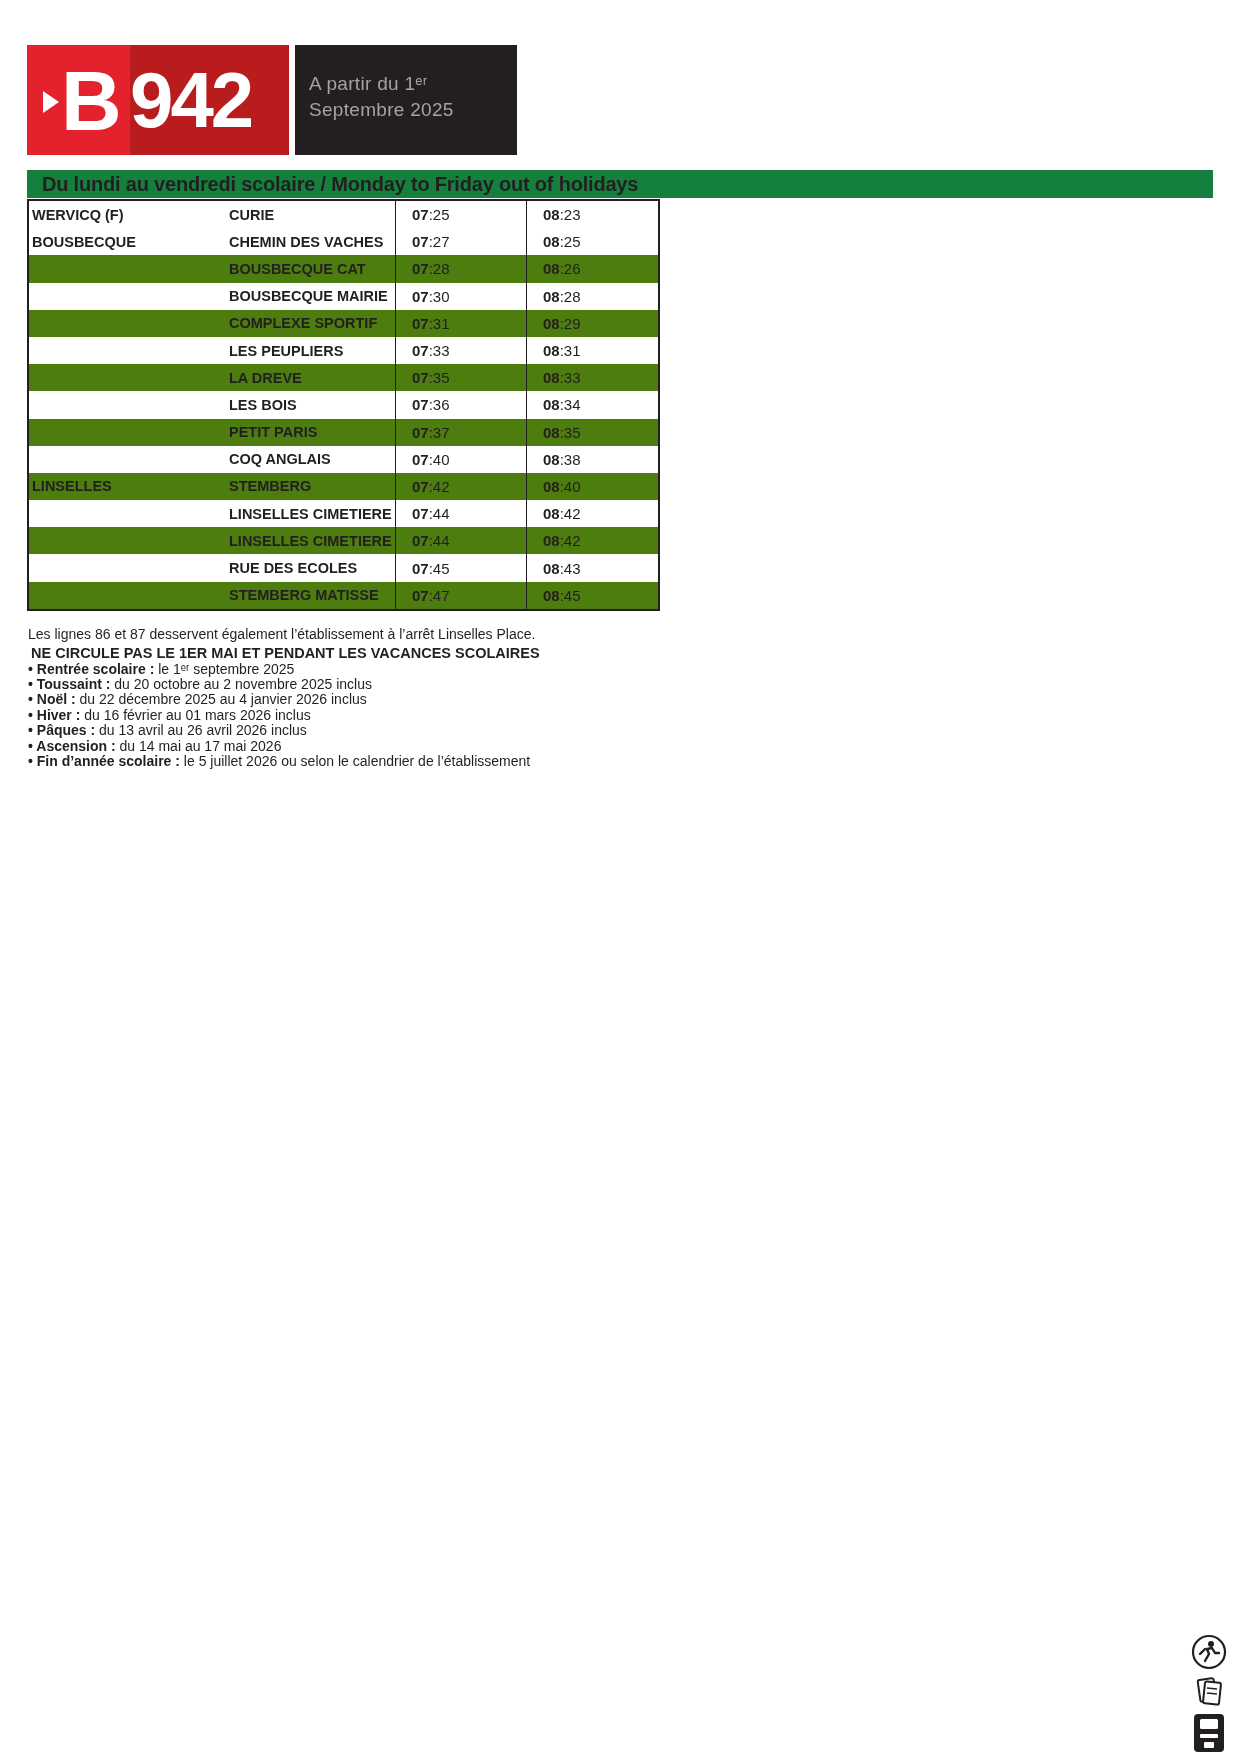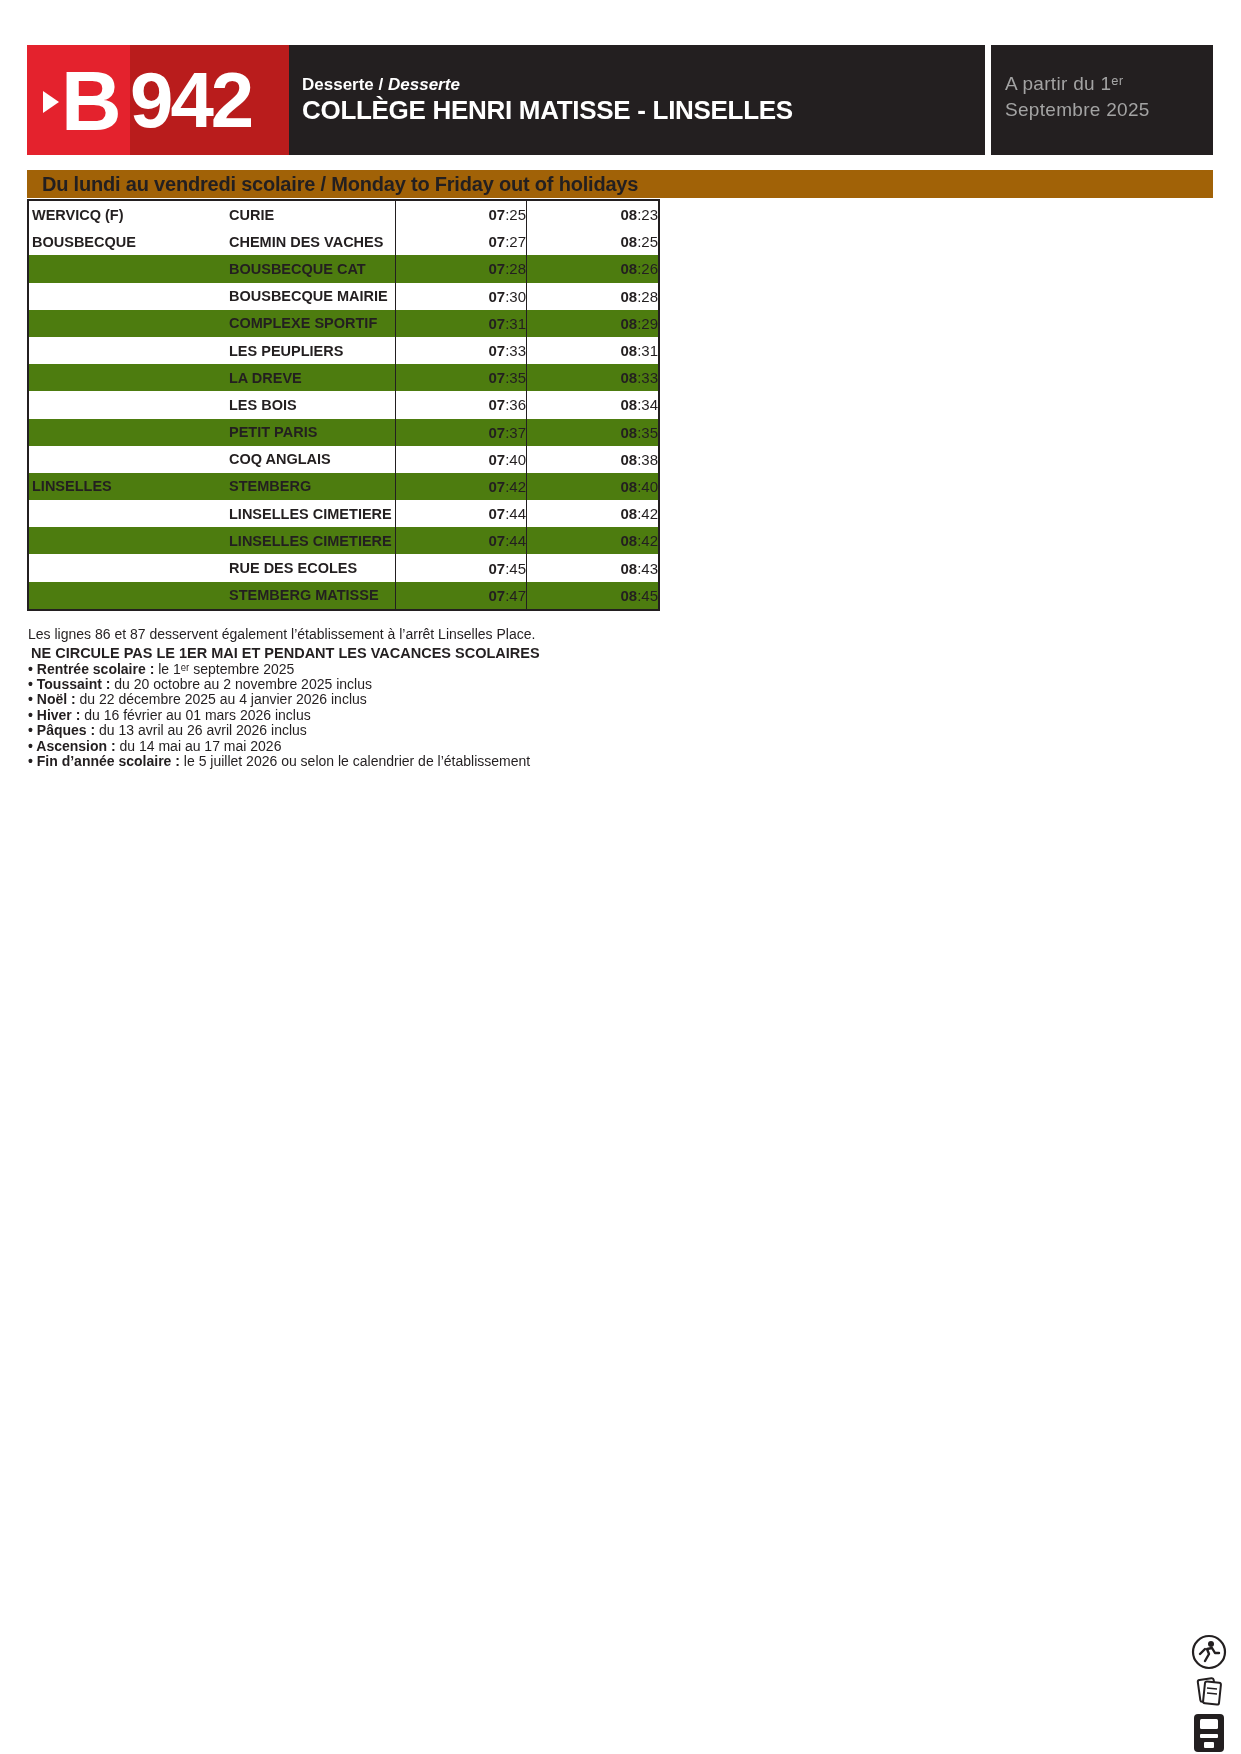--- a/index.html
+++ b/index.html
@@ -13,30 +13,30 @@
   .logo-tri{position:absolute;left:16px;top:46px;width:0;height:0;border-top:11px solid transparent;border-bottom:11px solid transparent;border-left:16px solid #fff;}
   .line-box{width:159px;height:110px;background:#b91c1c;color:#fff;display:flex;align-items:center;justify-content:flex-start;font-size:78px;font-weight:bold;letter-spacing:-3px;flex:none;}
   .title-box{flex:1;height:110px;background:#231f20;color:#fff;display:flex;flex-direction:column;justify-content:center;padding-left:13px;box-sizing:border-box;}
   .service-line{font-size:17px;font-weight:bold;line-height:20px;}
   .service-line .it{font-style:italic;font-weight:bold;}
   .route-title{font-size:26px;font-weight:bold;line-height:30px;letter-spacing:-0.3px;}
   .hgap{width:6px;background:#fff;flex:none;}
   .date-box{width:222px;height:110px;background:#231f20;color:#a3a3a3;box-sizing:border-box;padding:26px 10px 0 14px;font-size:19px;font-weight:400;line-height:26px;letter-spacing:0.3px;flex:none;}
 
   
-  .banner{position:absolute;left:27px;top:170px;width:1186px;height:28px;background:#a16207;display:flex;align-items:center;}
+  .banner{position:absolute;left:27px;top:170px;width:1186px;height:28px;background:#15803d;display:flex;align-items:center;}
   .banner span{font-size:20px;font-weight:bold;color:#231f20;padding-left:15px;letter-spacing:-0.2px;}
 
   
   .timetable{position:absolute;left:27px;top:199px;width:633px;border:2px solid #231f20;box-sizing:border-box;background:#fff;}
   .t-row{display:grid;grid-template-columns:200px 166px 131px 132px;height:27.2px;align-items:center;}
   .t-row.alt{background:#4d7c0f;}
   .city-cell{font-weight:bold;font-size:14.5px;padding-left:3px;white-space:nowrap;}
   .stop-cell{font-weight:bold;font-size:14.5px;white-space:nowrap;}
-  .time-cell{text-align:center;font-size:15px;height:100%;display:flex;align-items:center;justify-content:flex-end;border-left:1.5px solid #231f20;box-sizing:border-box;padding-left:16px;}
+  .time-cell{text-align:center;font-size:15px;height:100%;display:flex;align-items:center;justify-content:flex-start;border-left:1.5px solid #231f20;box-sizing:border-box;padding-left:16px;}
   .time-cell .h{font-weight:bold;}
   .time-cell .m{font-weight:400;}
 
   
   .notes{position:absolute;left:28px;top:624px;width:760px;}
   .note-info{font-size:14px;line-height:21px;margin-bottom:1px;}
   .note-title{font-size:14.5px;font-weight:bold;line-height:15.5px;padding-left:3px;}
   .holiday-line{font-size:14px;line-height:15.4px;}
   .holiday-line .b{font-weight:bold;}
   .note-validation{font-size:14.5px;font-weight:bold;line-height:16px;}
@@ -50,27 +50,20 @@
 
 <div class="page">
 
   <div class="header">
     <div class="logo-box">
       <span class="logo-tri"></span>
       <span class="logo-b">B</span>
     </div>
     <div class="line-box">
       <span>942</span>
-    </div>
-    <div class="title-box">
-      <div class="service-line">
-        <span>Desserte /</span>
-        <span class="it">Desserte</span>
-      </div>
-      <div class="route-title">COLLÈGE HENRI MATISSE - LINSELLES</div>
     </div>
     <div class="hgap"></div>
     <div class="date-box">A partir du 1ᵉʳ Septembre 2025</div>
   </div>
 
   <div class="banner">
     <span>Du lundi au vendredi scolaire / Monday to Friday out of holidays</span>
   </div>
 
   <div class="timetable">

